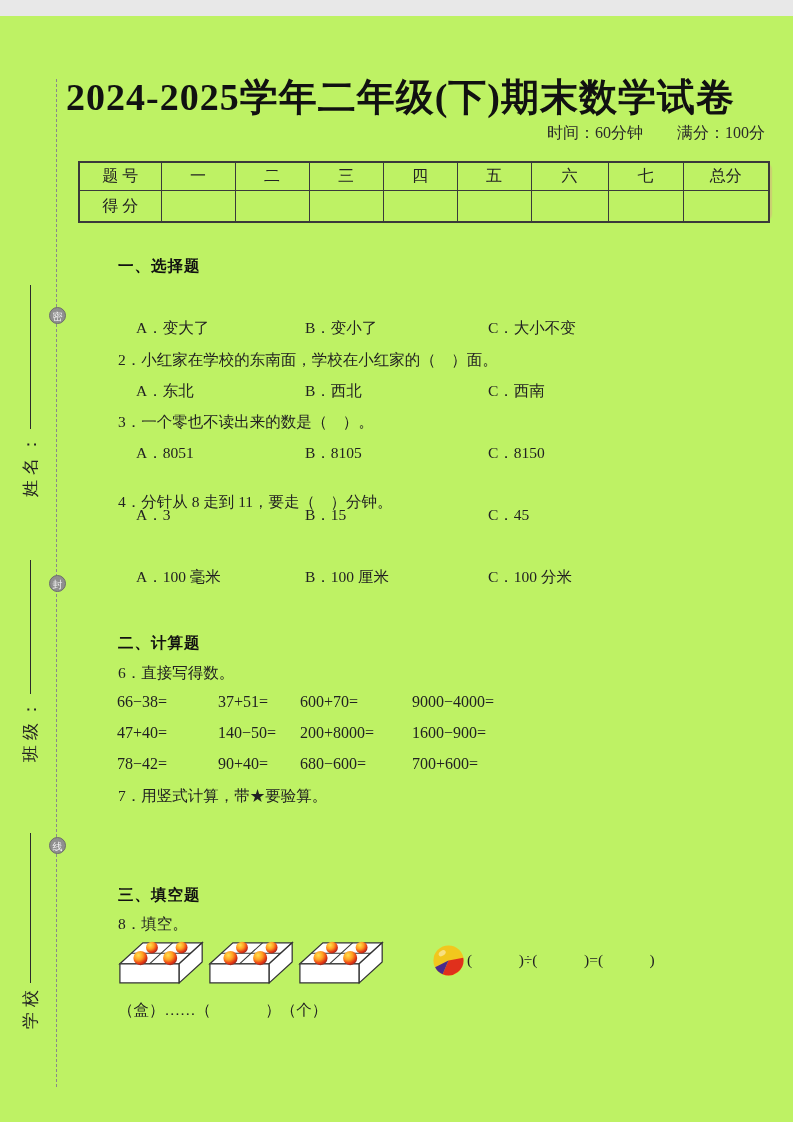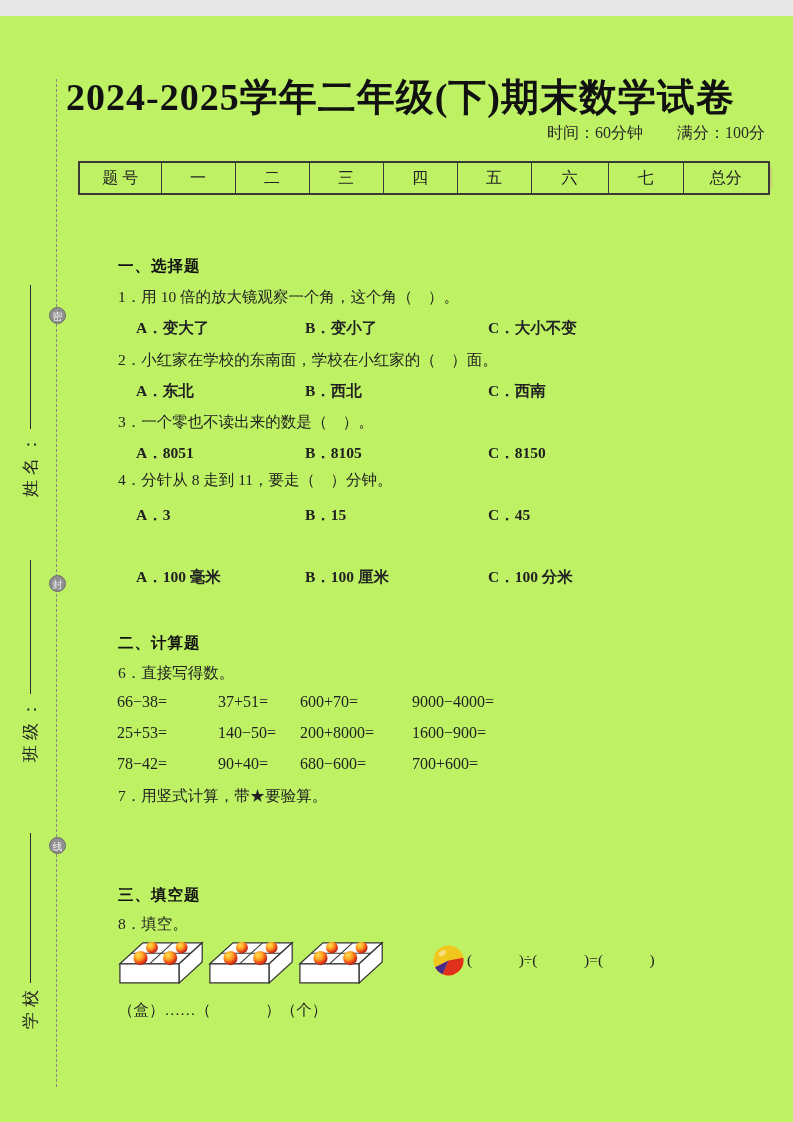--- a/index.html
+++ b/index.html
@@ -68,21 +68,21 @@
   .side-field .blank{
     flex:1;height:0;border-top:1.6px solid #2b2b2b;margin-left:2px;
   }
   
   .line{position:absolute;left:118px;font-size:15.5px;color:#222;white-space:pre;}
   .heading{
     font-weight:bold;color:#111;
     font-family:"Liberation Sans", sans-serif;
     font-size:15.5px;letter-spacing:1px;
   }
-  .optrow{position:absolute;left:0;width:748px;height:22px;font-weight:bold;}
+  .optrow{position:absolute;left:0;width:748px;height:22px;}
   .opt{position:absolute;font-size:15.5px;color:#222;white-space:pre;}
   .optA{left:136px;} .optB{left:305px;} .optC{left:488px;}
   .calcrow{position:absolute;left:0;width:793px;height:22px;}
   .calc{position:absolute;font-size:16px;color:#222;white-space:pre;}
   .cc1{left:117px;} .cc2{left:218px;} .cc3{left:300px;} .cc4{left:412px;}
   .qc1{left:117px;} .qc2{left:228px;} .qc3{left:378px;}
   
   .fig{position:absolute;left:118px;top:918px;display:flex;align-items:center;}
   .fig .boxsvg{margin-right:2px;}
   .fig .ballsvg{margin-left:44px;margin-right:2px;}
@@ -131,20 +131,31 @@
       <td>题 号</td>
       <td>一</td>
       <td>二</td>
       <td>三</td>
       <td>四</td>
       <td>五</td>
       <td>六</td>
       <td>七</td>
       <td>总分</td>
     </tr>
+    <tr>
+      <td>得 分</td>
+      <td></td>
+      <td></td>
+      <td></td>
+      <td></td>
+      <td></td>
+      <td></td>
+      <td></td>
+      <td></td>
+    </tr>
   </tbody>
     </table>
 
   <div class="seal-line"></div>
   <div class="seal-badge" style="top:291px">密</div>
   <div class="seal-badge" style="top:559px">封</div>
   <div class="seal-badge" style="top:821px">线</div>
 
   <div class="side-field" style="width:212px;left:-76px;top:362px">
     <span>姓名：</span>
@@ -154,42 +165,41 @@
     <span>班级：</span>
     <span class="blank"></span>
   </div>
   <div class="side-field" style="width:196px;left:-68px;top:902px">
     <span>学校</span>
     <span class="blank"></span>
   </div>
 
   <div class="line heading" style="top:240px">一、选择题</div>
 
-  <div class="line" style="top:271px">1．用 10 倍的放大镜观察一个角，这个角（　）。</div>
   <div class="optrow" style="top:302px">
     <span class="opt optA">A．变大了</span>
     <span class="opt optB">B．变小了</span>
     <span class="opt optC">C．大小不变</span>
   </div>
 
   <div class="line" style="top:334px">2．小红家在学校的东南面，学校在小红家的（　）面。</div>
   <div class="optrow" style="top:365px">
     <span class="opt optA">A．东北</span>
     <span class="opt optB">B．西北</span>
     <span class="opt optC">C．西南</span>
   </div>
 
   <div class="line" style="top:396px">3．一个零也不读出来的数是（　）。</div>
   <div class="optrow" style="top:427px">
     <span class="opt optA">A．8051</span>
     <span class="opt optB">B．8105</span>
     <span class="opt optC">C．8150</span>
   </div>
 
-  <div class="line" style="top:454px">4．分针从 8 走到 11，要走（　）分钟。</div>
+  <div class="line" style="top:476px">4．分针从 8 走到 11，要走（　）分钟。</div>
   <div class="optrow" style="top:489px">
     <span class="opt optA">A．3</span>
     <span class="opt optB">B．15</span>
     <span class="opt optC">C．45</span>
   </div>
 
   <div class="optrow" style="top:551px">
     <span class="opt optA">A．100 毫米</span>
     <span class="opt optB">B．100 厘米</span>
     <span class="opt optC">C．100 分米</span>
@@ -198,21 +208,21 @@
   <div class="line heading" style="top:617px">二、计算题</div>
   <div class="line" style="top:647px">6．直接写得数。</div>
 
   <div class="calcrow" style="top:677px">
     <span class="calc cc1">66−38=</span>
     <span class="calc cc2">37+51=</span>
     <span class="calc cc3">600+70=</span>
     <span class="calc cc4">9000−4000=</span>
   </div>
   <div class="calcrow" style="top:708px">
-    <span class="calc cc1">25+53=</span>
+    <span class="calc cc1">47+40=</span>
     <span class="calc cc2">140−50=</span>
     <span class="calc cc3">200+8000=</span>
     <span class="calc cc4">1600−900=</span>
   </div>
   <div class="calcrow" style="top:739px">
     <span class="calc cc1">78−42=</span>
     <span class="calc cc2">90+40=</span>
     <span class="calc cc3">680−600=</span>
     <span class="calc cc4">700+600=</span>
   </div>

